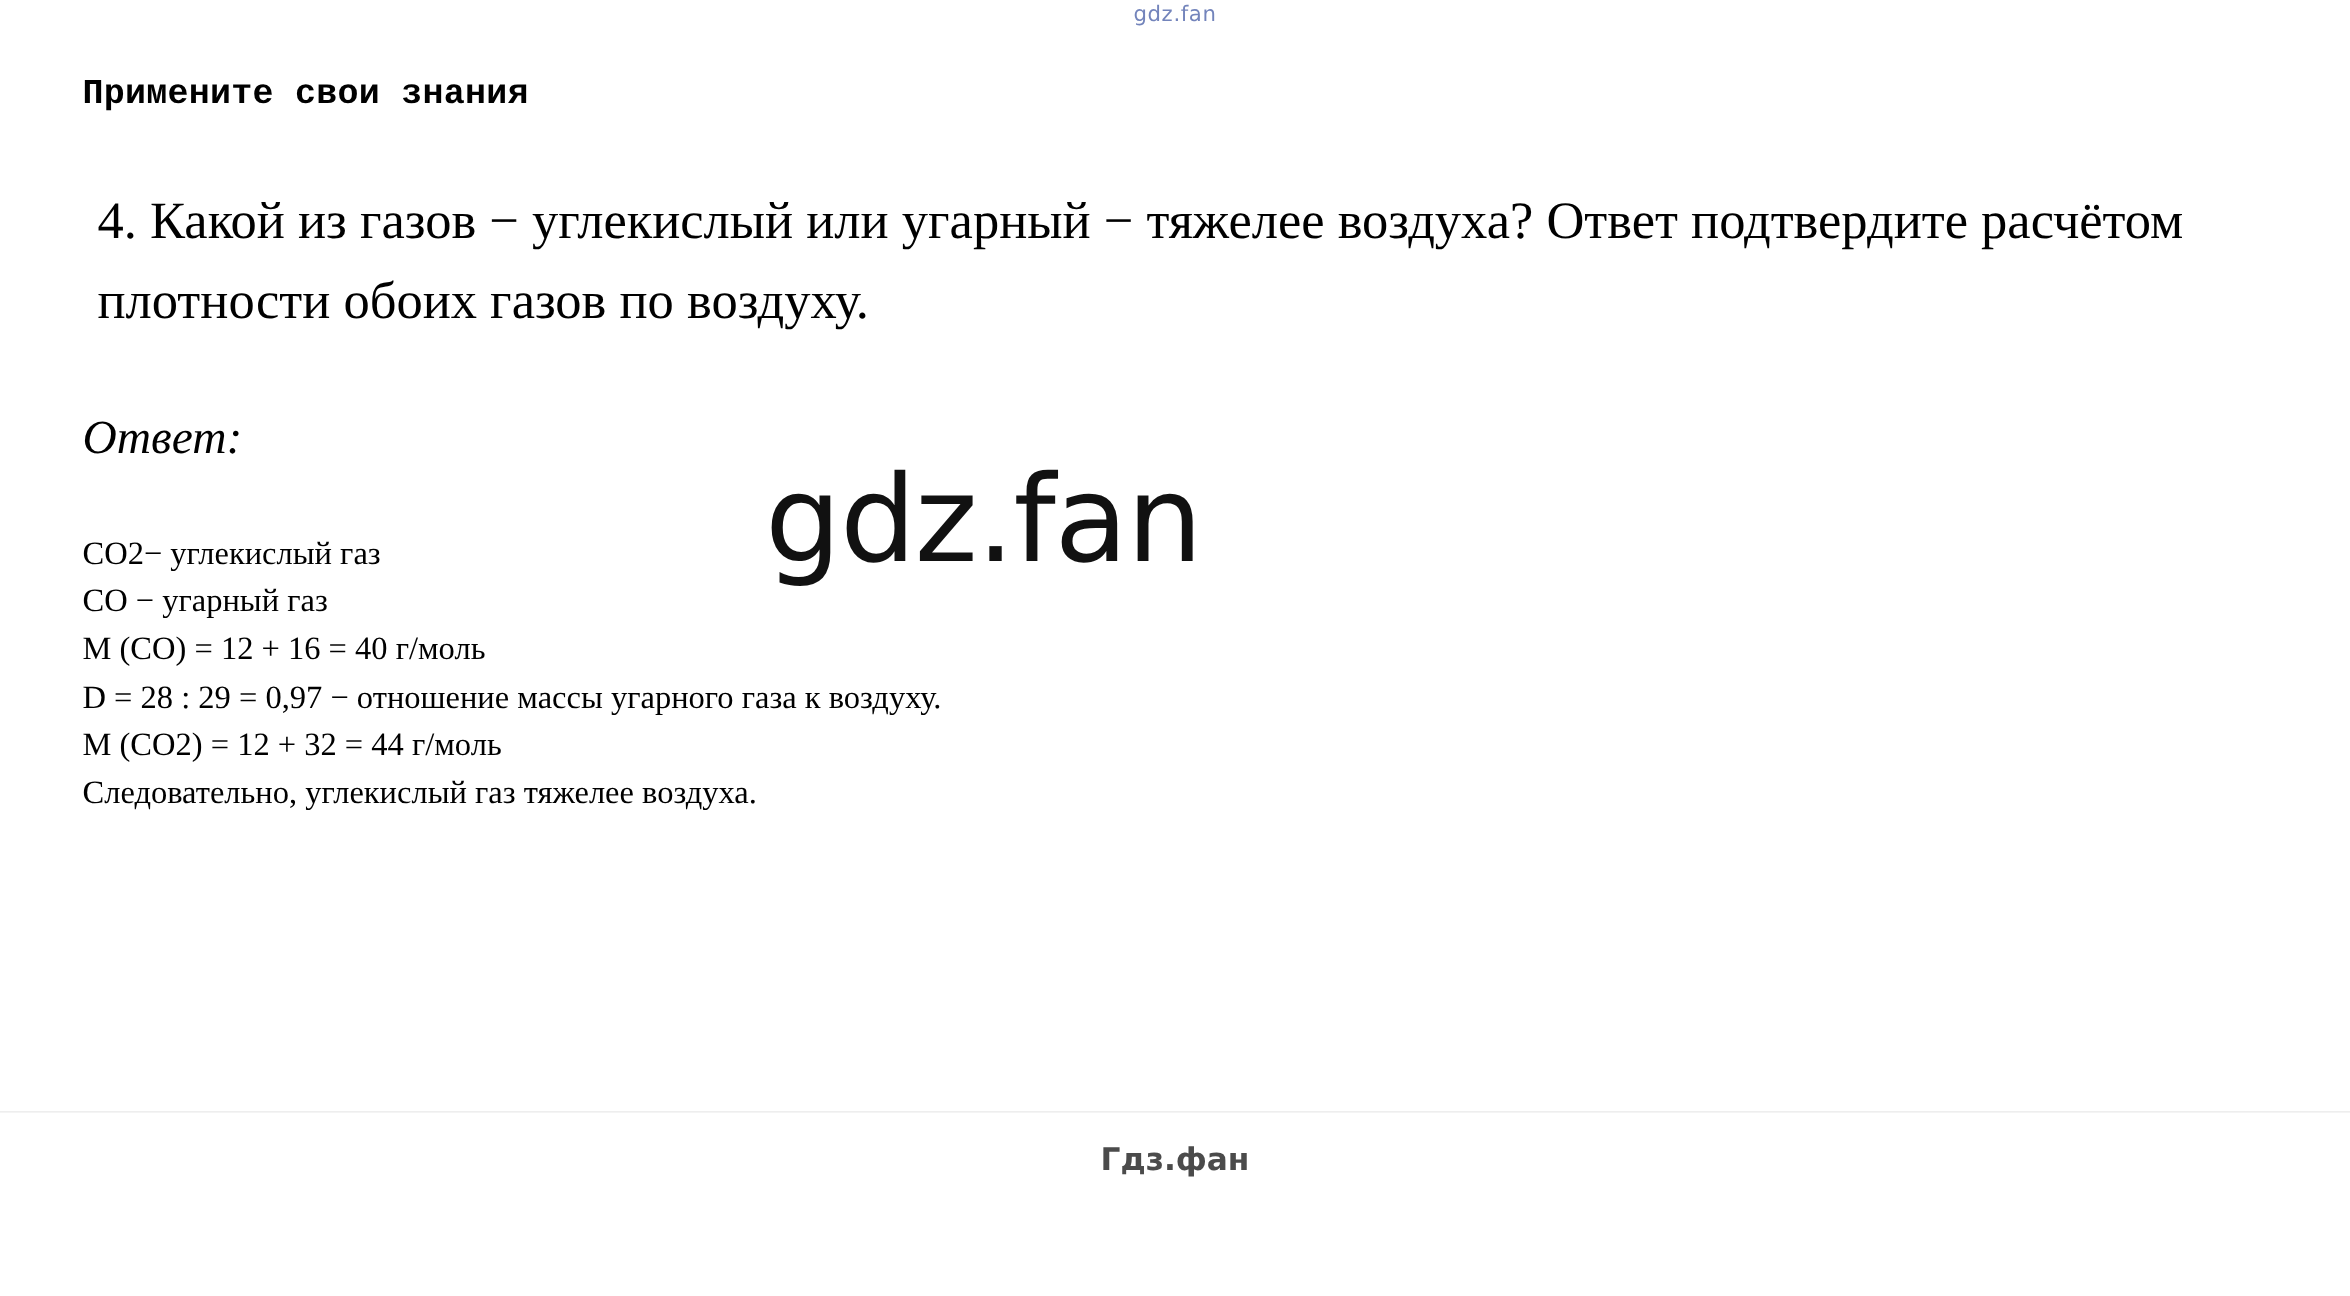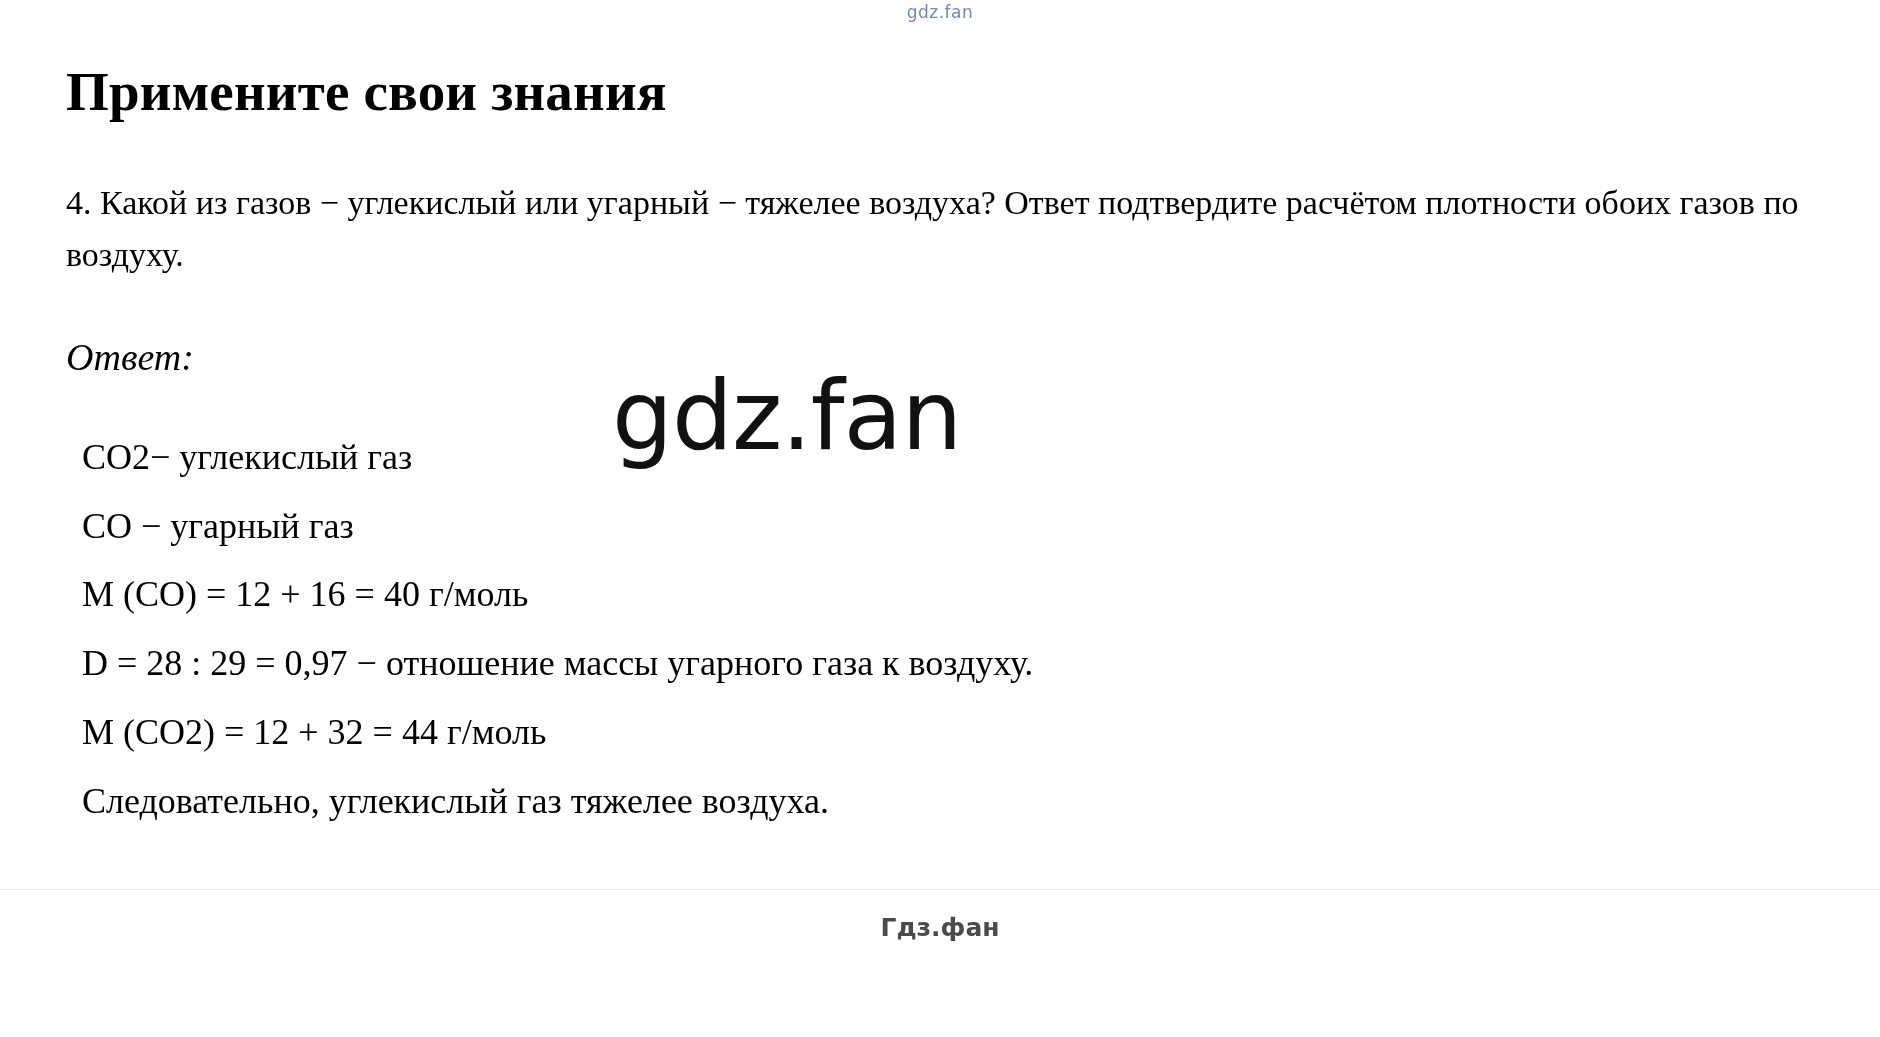--- a/index.html
+++ b/index.html
@@ -34,46 +34,46 @@
     letter-spacing: 0.5px;
     opacity: 0.85;
   }
   .content {
     position: absolute;
     left: 66px;
     top: 60px;
     width: 1760px;
   }
   .heading {
-    font-family: Liberation Serif, serif;
+    font-family: Liberation Mono, monospace;
     font-weight: bold;
-    font-size: 55px;
+    font-size: 28px;
     line-height: 1.15;
     margin: 0 0 54px 0;
     letter-spacing: 0.2px;
   }
   .question {
-    font-size: 34px;
+    font-size: 42px;
     line-height: 1.52;
-    margin: 0 0 54px 0;
+    margin: 0 0 54px 12px;
     width: 1740px;
   }
   .answer-label {
     font-size: 38px;
     font-style: italic;
     margin: 0 0 52px 0;
   }
   .solution {
     position: relative;
     z-index: 2;
   }
   .solution .line {
-    font-size: 36px;
+    font-size: 26px;
     line-height: 1.47;
-    margin: 16px;
+    margin: 0;
     white-space: pre-wrap;
   }
   .center-watermark {
     position: absolute;
     left: 612px;
     top: 368px;
     font-family: "DejaVu Sans", sans-serif;
     font-size: 96px;
     color: #111111;
     z-index: 1;

